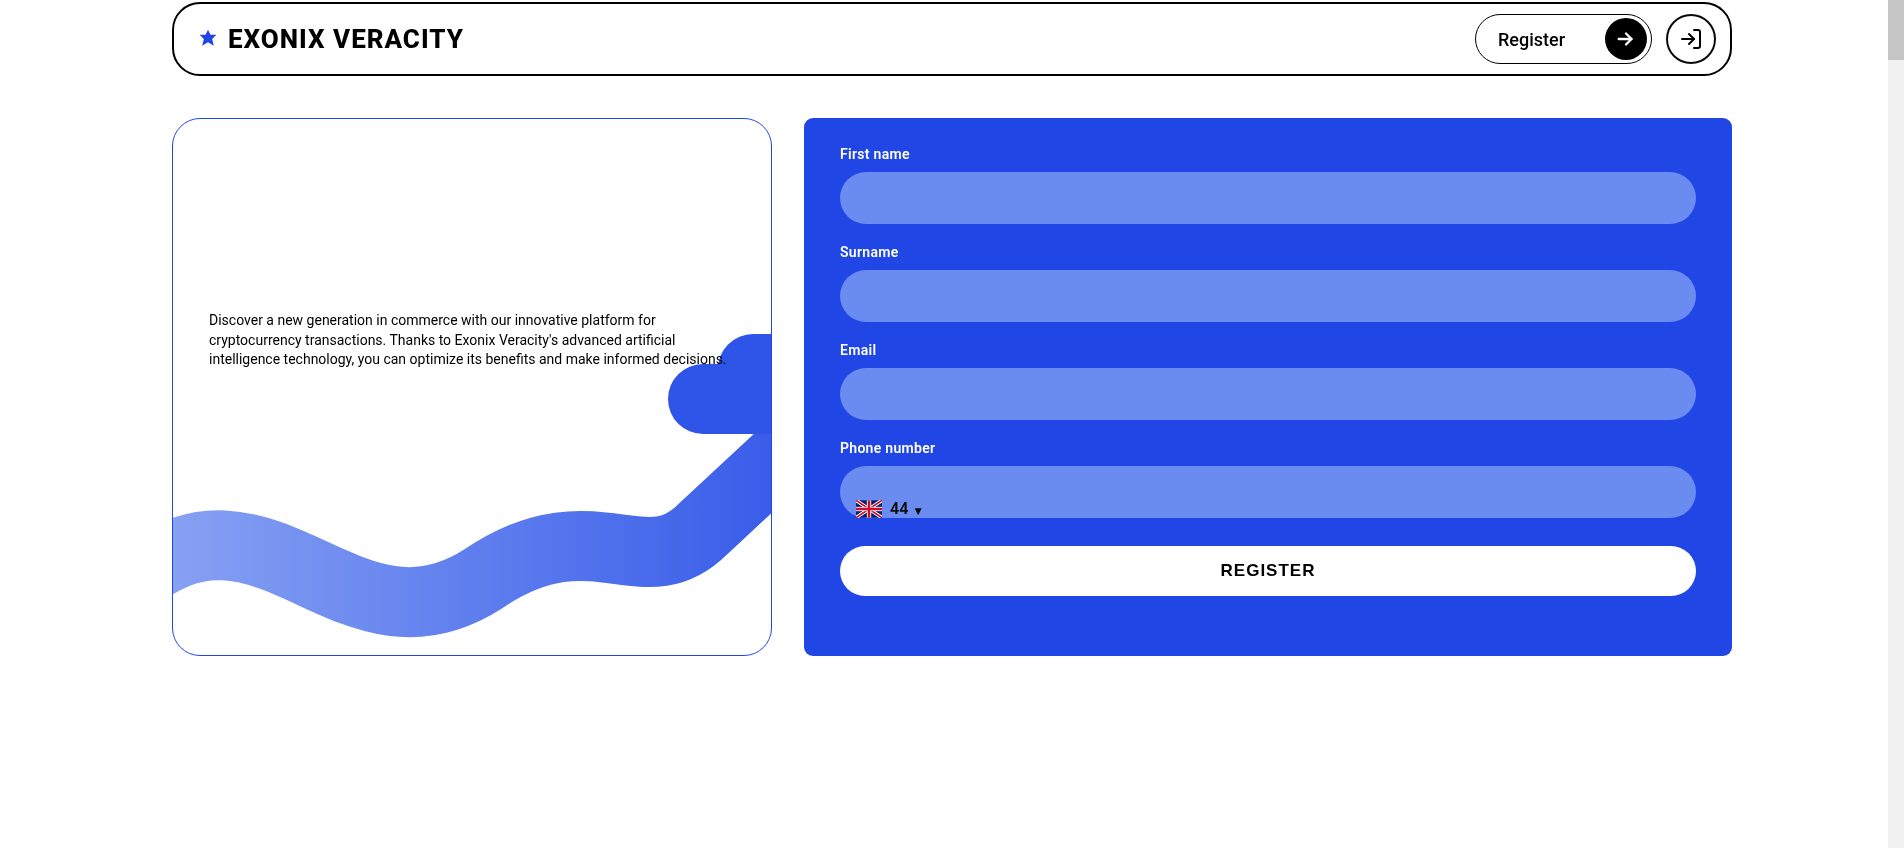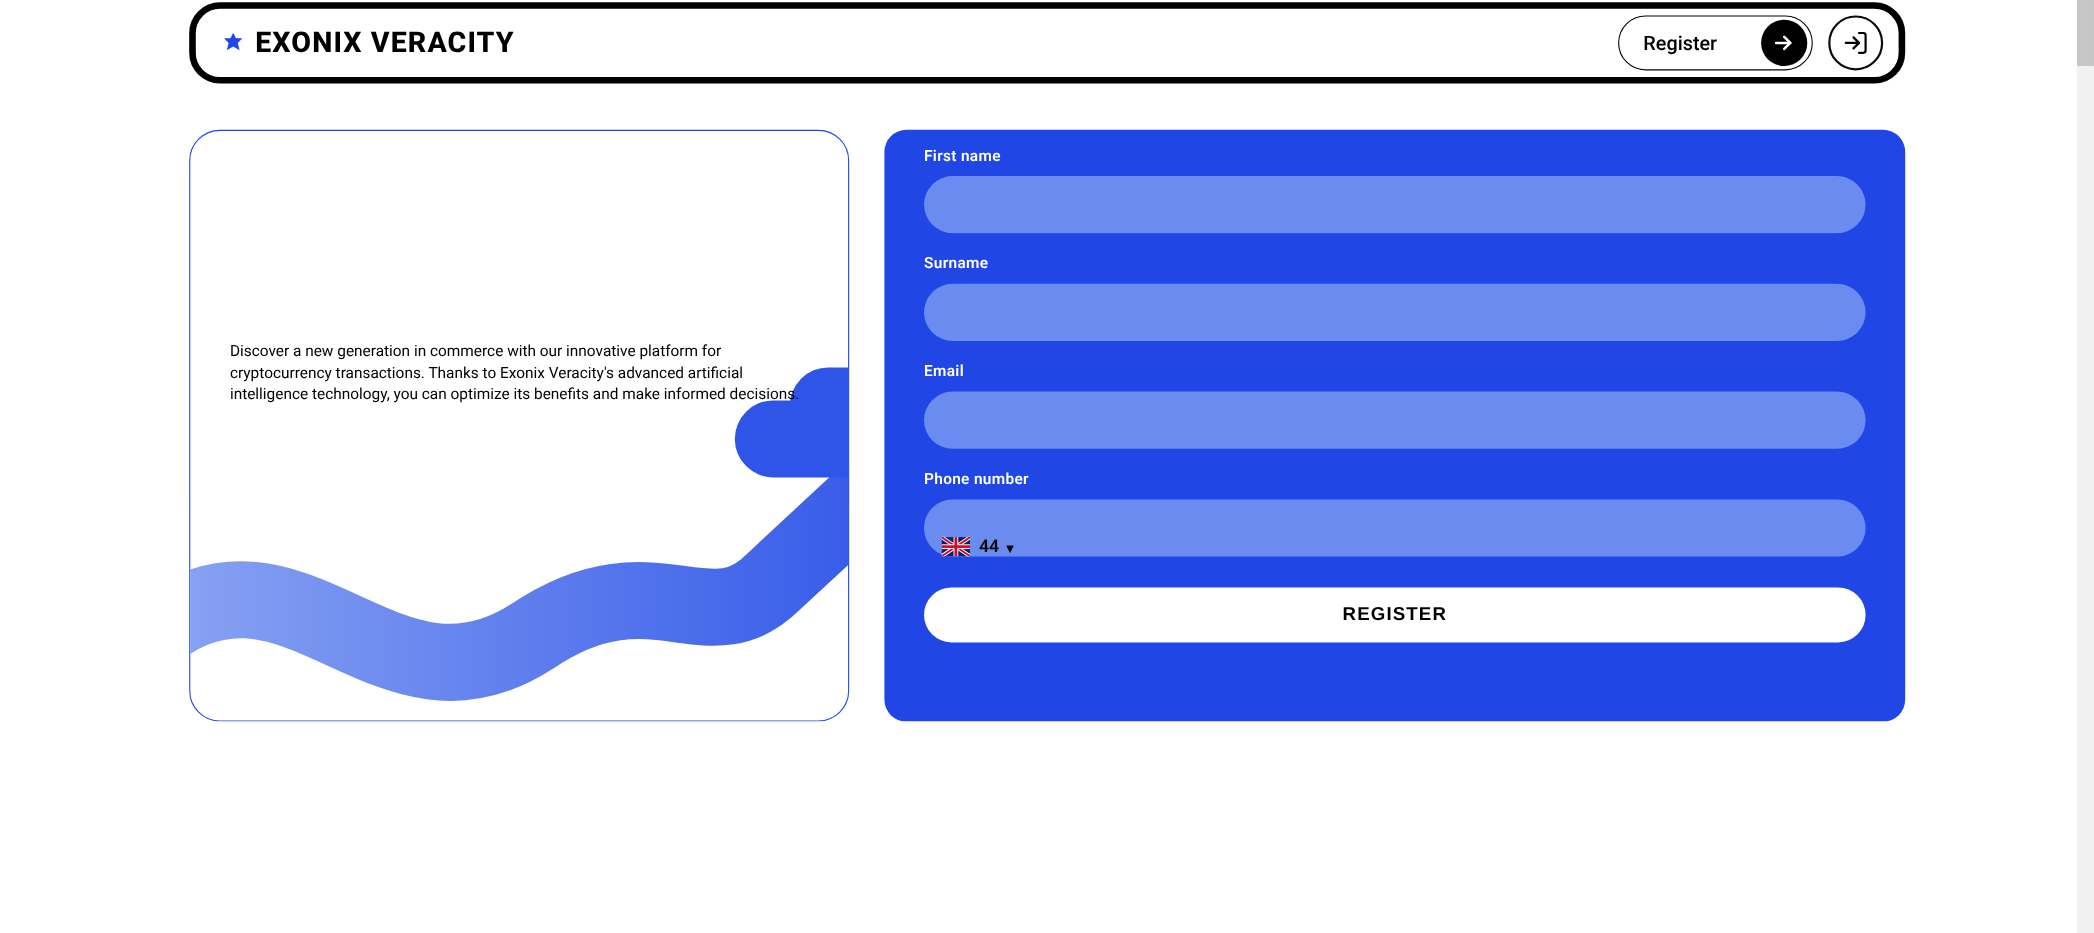--- a/index.html
+++ b/index.html
@@ -8,21 +8,21 @@
     background: #ffffff;
     width: 1904px;
     overflow-x: hidden;
   }
   .page {
     width: 1560px;
     margin: 0 auto;
   }
   
   .topbar {
-    border: 6px solid #000000;
+    border: 2px solid #000000;
     border-radius: 28px;
     height: 74px;
     margin-top: 2px;
     display: flex;
     align-items: center;
     justify-content: space-between;
     padding: 0 14px 0 24px;
     position: relative;
   }
   .brand {
@@ -105,22 +105,22 @@
     z-index: 2;
     margin-top: 150px;
     font-size: 14px;
     line-height: 1.4;
     max-width: 540px;
   }
   
   .form-panel {
     flex: 1;
     background: #2146e6;
-    border-radius: 20px;
-    padding: 16px 36px 30px 36px;
+    border-radius: 9px;
+    padding: 28px 36px 30px 36px;
     color: #fff;
   }
   .field { margin-bottom: 20px; }
   .field label {
     display: block;
     font-size: 14px;
     font-weight: 600;
     margin-bottom: 10px;
     letter-spacing: 0.3px;
   }

